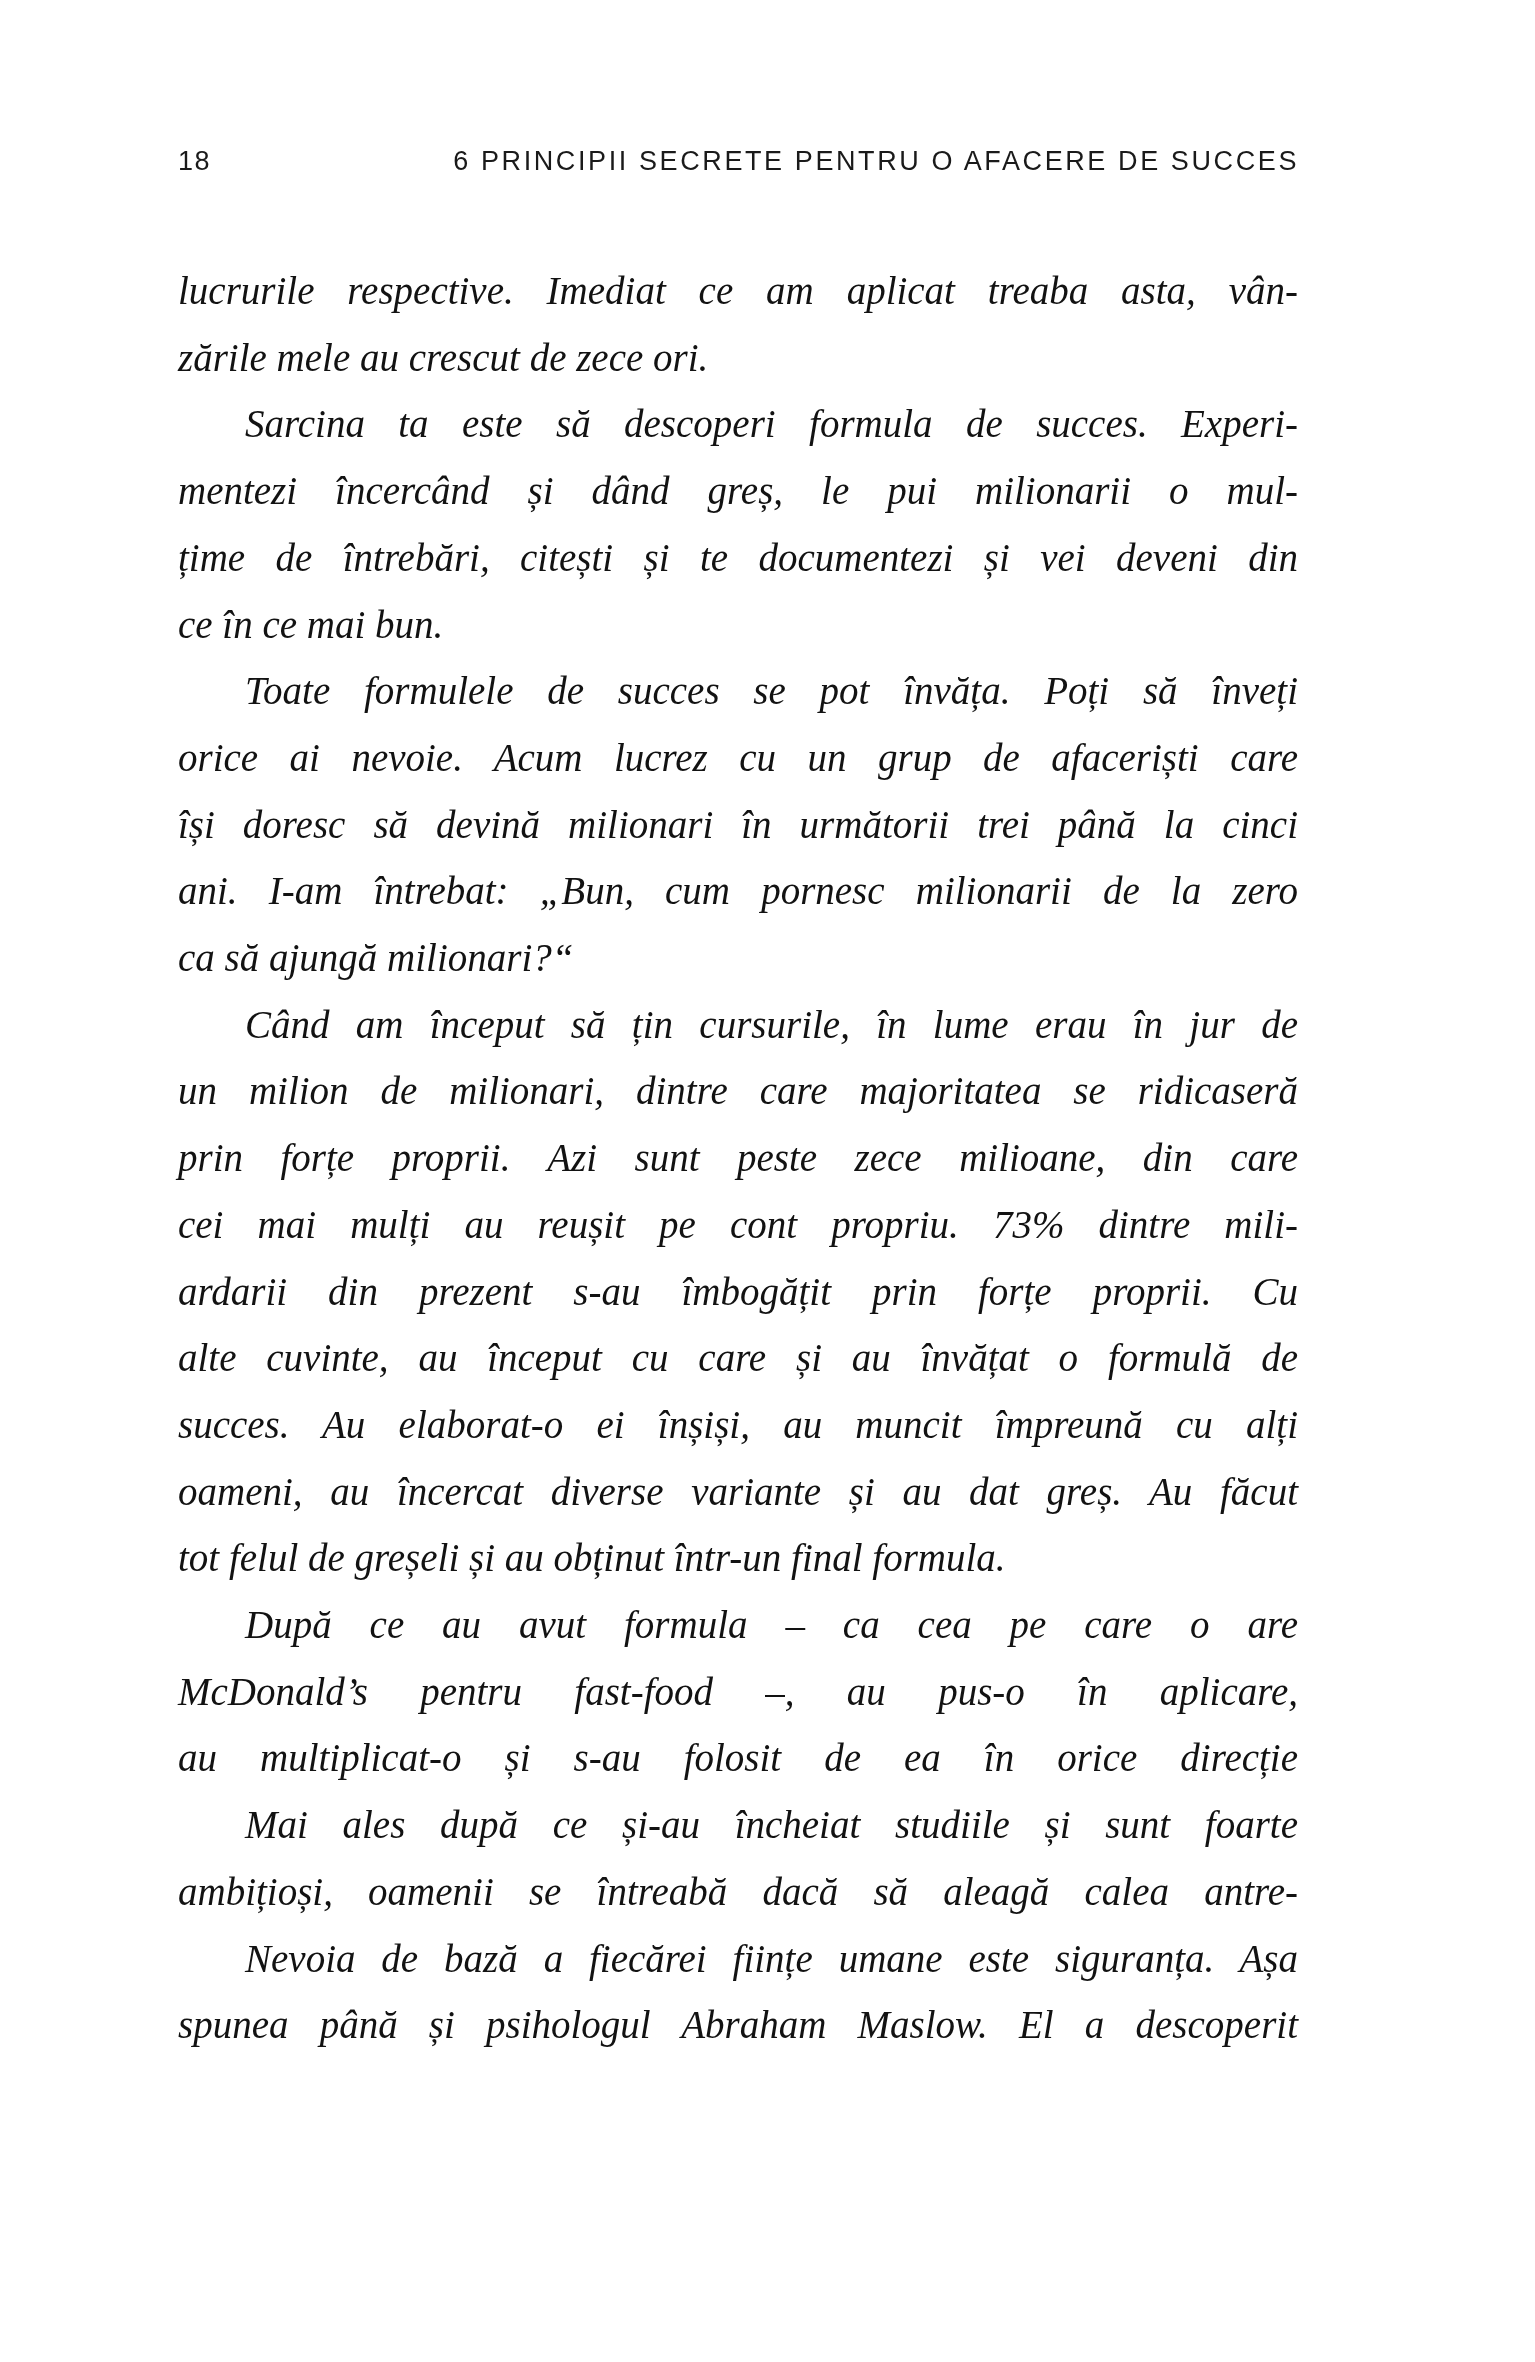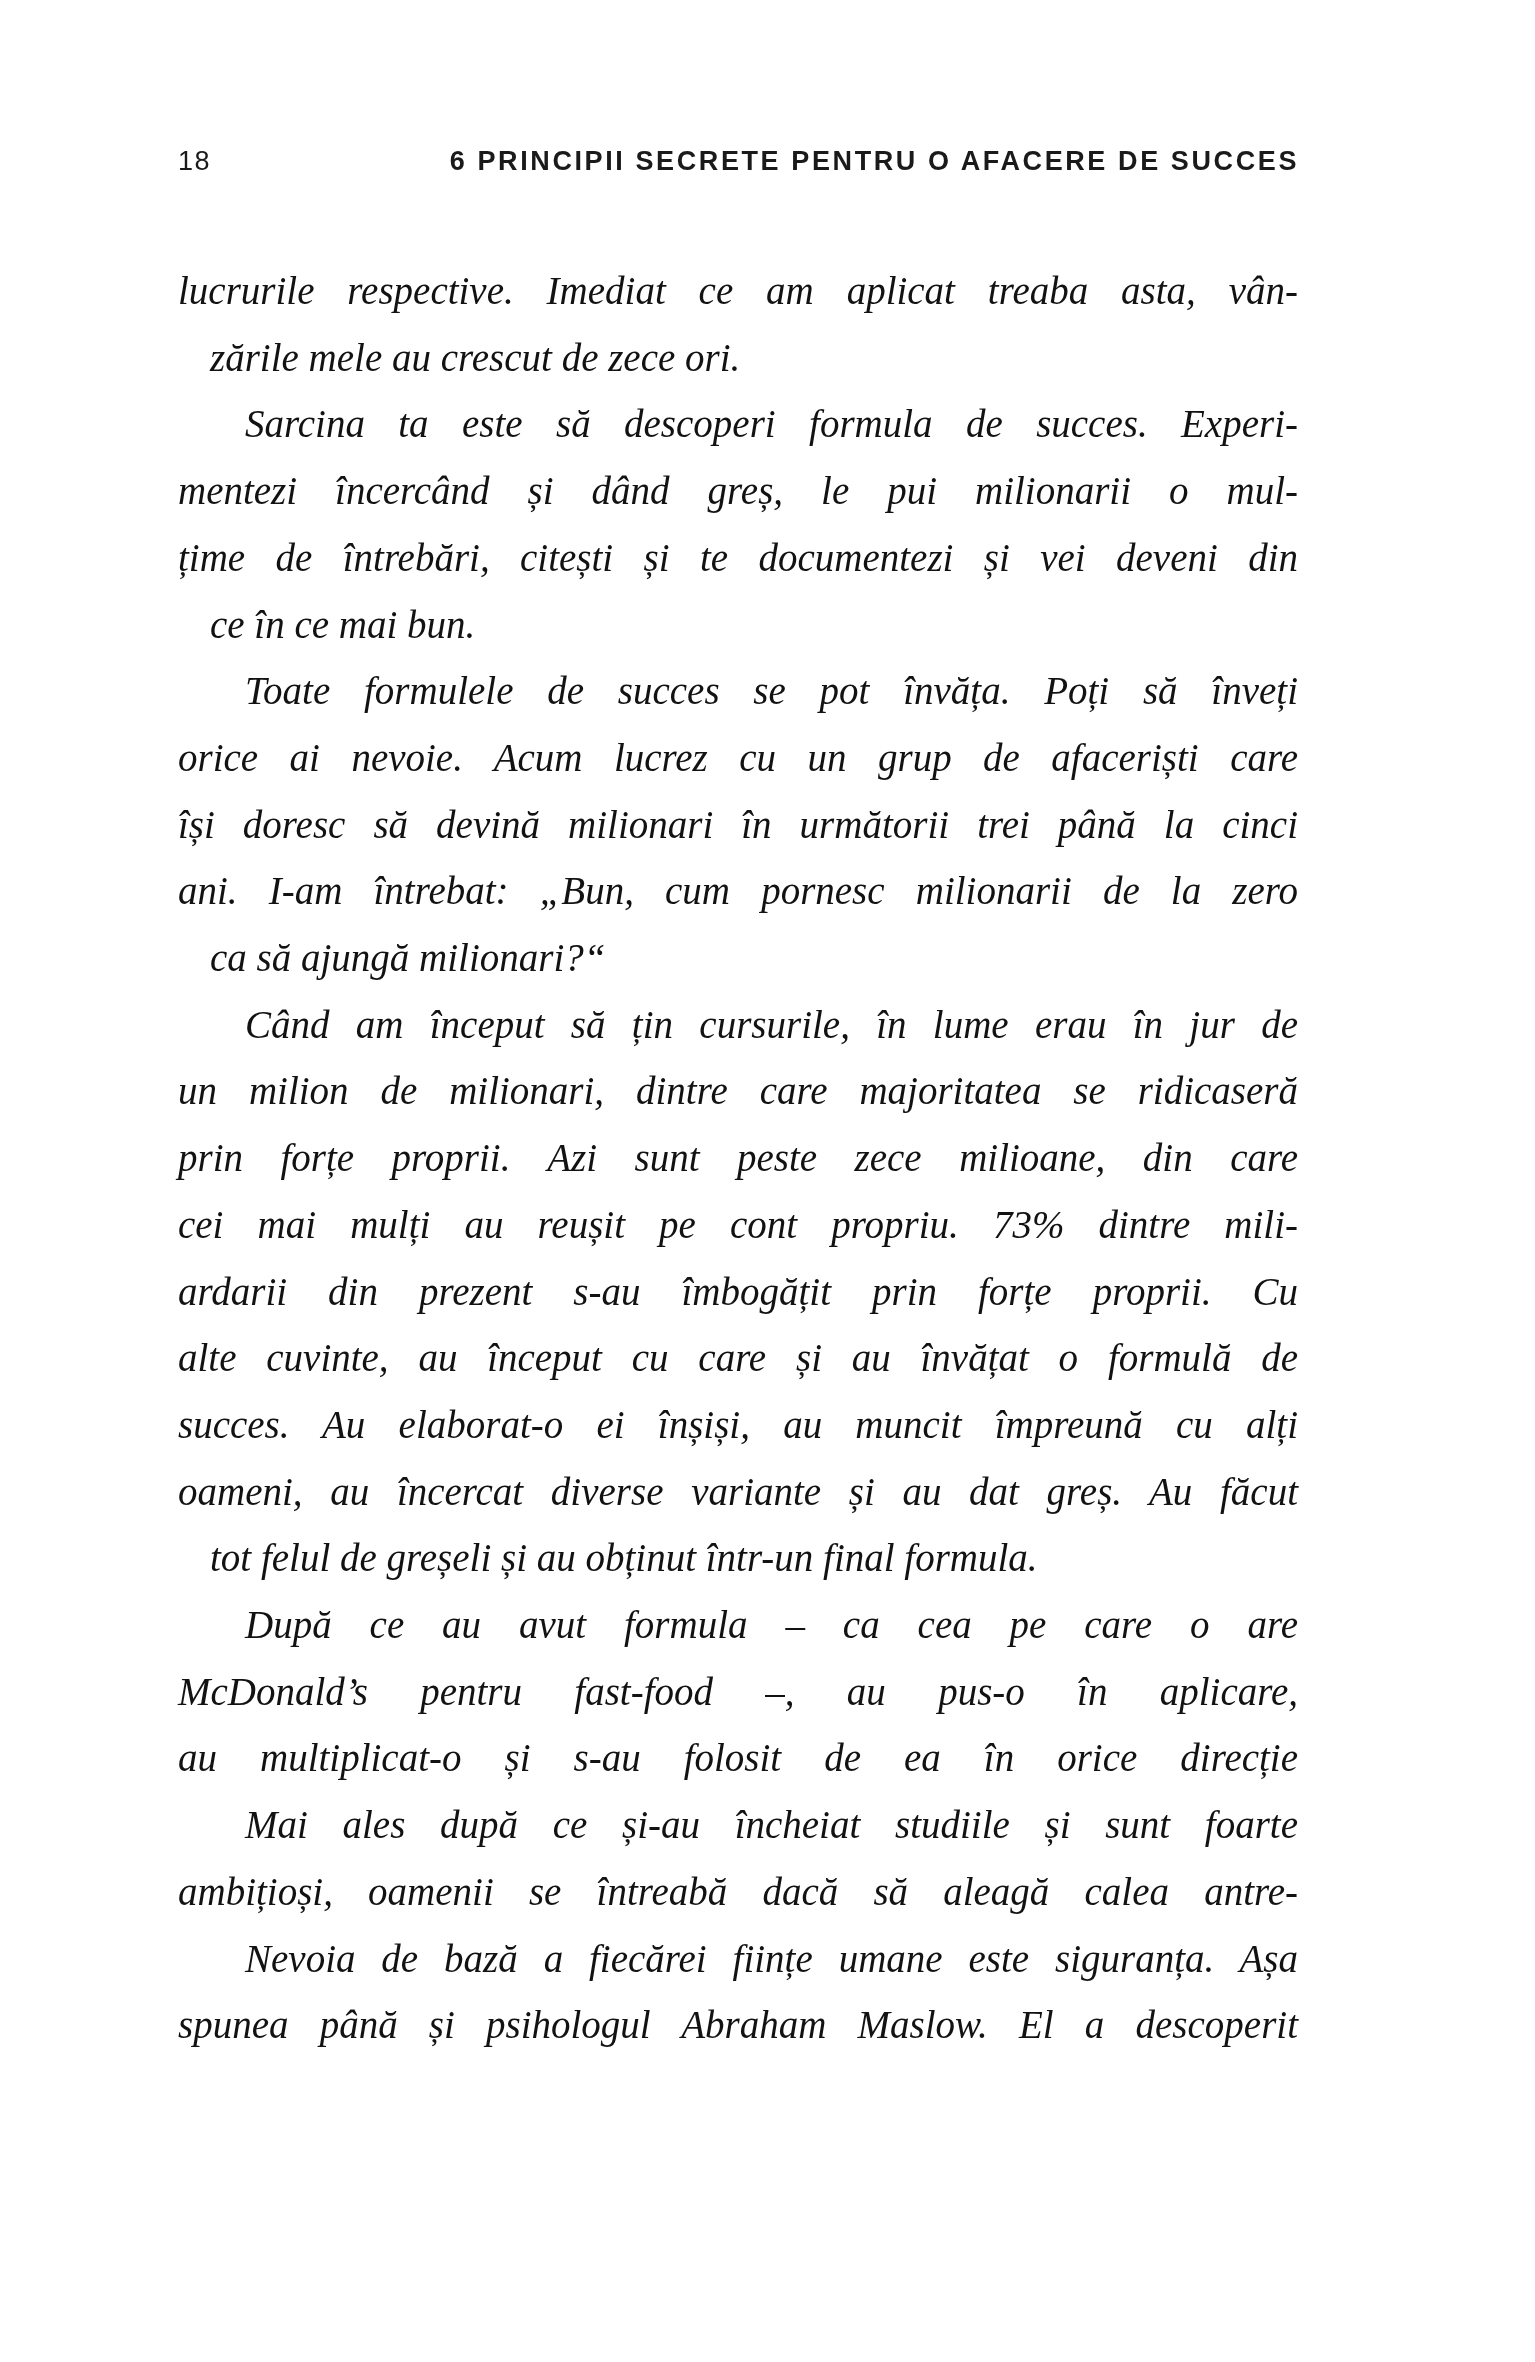--- a/index.html
+++ b/index.html
@@ -29,42 +29,40 @@
     font-size: 27px;
     line-height: 30px;
     color: #1a1a1a;
   }
   .folio {
     letter-spacing: 1.5px;
   }
   .running-head {
     letter-spacing: 2.6px;
     white-space: nowrap;
-    font-weight: bold;
   }
   .body-text {
     position: absolute;
     top: 258px;
     left: 178px;
     width: 1120px;
     font-size: 39px;
     line-height: 66.7px;
     color: #121212;
     font-style: italic;
   }
   .line {
     text-align: justify;
     text-align-last: justify;
     text-justify: inter-word;
     white-space: normal;
   }
   .line.end {
     text-align: center;
     text-align-last: left;
-    margin-left: 32px;
   }
   .line.indent {
     text-indent: 67px;
   }
 </style>
 </head>
 <body>
 
 <div class="page">
   <div class="running-header">

